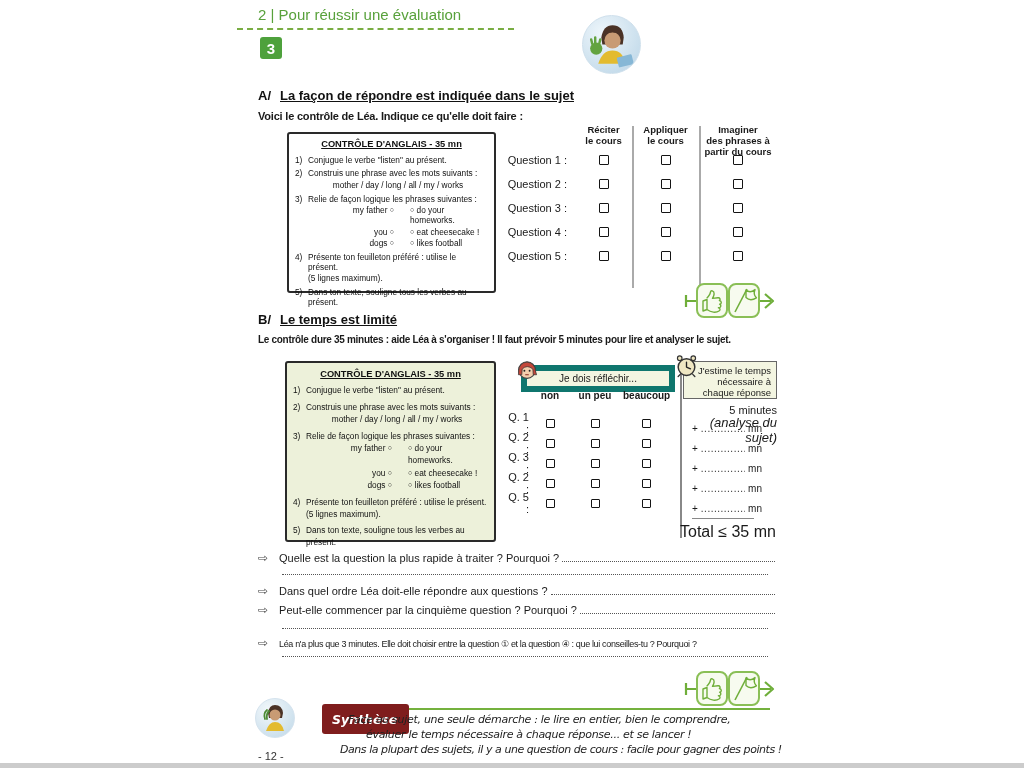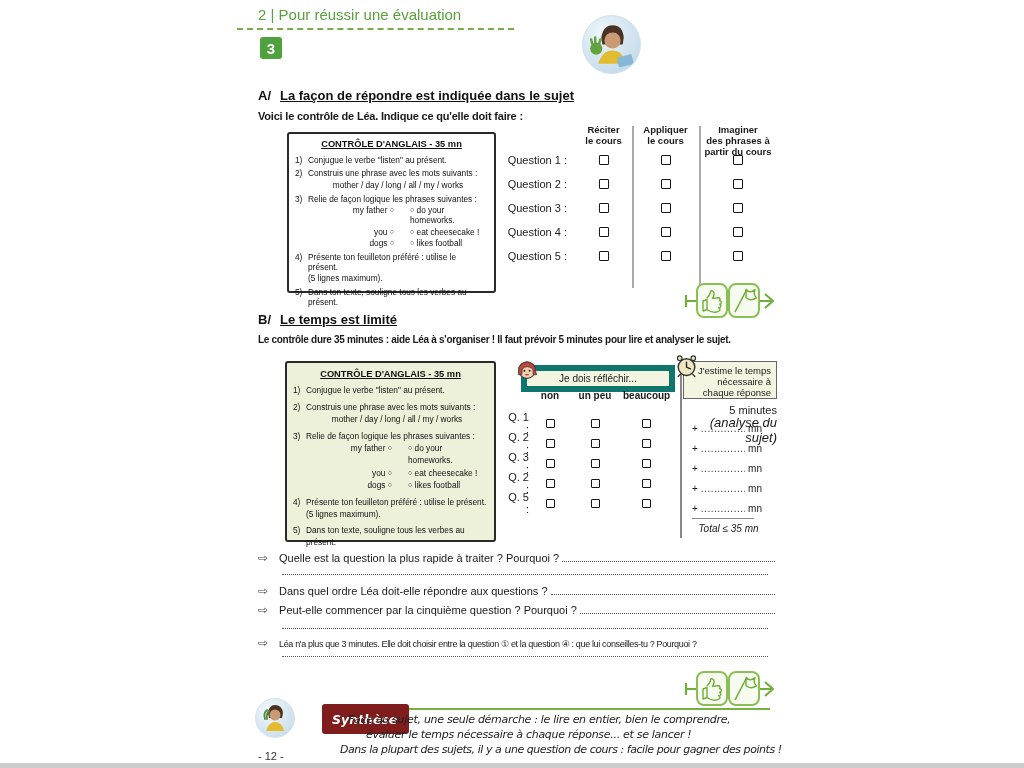--- a/index.html
+++ b/index.html
@@ -72,21 +72,21 @@
   #reflect-grid .cb{width:7px;height:7px;}
   #divider-b{left:680px;top:357px;height:181px;width:1.5px;background:#888;}
   #est-box{left:683px;top:361px;width:94px;height:38px;background:#f3f5e1;border:1px solid #666;
     font-size:9.5px;line-height:1.18;text-align:right;padding:3px 5px;box-sizing:border-box;}
   #clock-icon{left:674px;top:353px;width:25px;height:25px;}
   #est-first{left:683px;top:404px;width:94px;text-align:right;font-size:11px;}
   #est-note{left:683px;top:415px;width:94px;text-align:right;font-size:13px;font-style:italic;}
   .plus-row{left:692px;width:70px;font-size:10px;display:flex;align-items:baseline;}
   .plus-row .dots{letter-spacing:0.5px;color:#333;margin:0 3px;overflow:hidden;flex:1;white-space:nowrap;}
   #total-line{left:692px;top:518px;width:62px;border-top:1.2px solid #888;}
-  #total-text{left:680px;top:523px;width:97px;text-align:center;font-size:10px;font-style:italic;}
+  #total-text{left:680px;top:523px;width:97px;font-size:16px;}
 
   
   .q-row{left:258px;width:517px;display:flex;align-items:baseline;font-size:11px;}
   .q-arrow{font-family:"DejaVu Sans",sans-serif;font-size:12px;color:#444;margin-right:11px;flex:none;}
   .q-fill{flex:1;border-bottom:1.5px dotted #555;margin:0 0 2px 3px;height:10px;}
   .q-small{font-size:9px;letter-spacing:-0.35px;white-space:nowrap;}
   .answer-line{left:282px;width:486px;height:8px;border-bottom:1.5px dotted #555;}
   #q0{top:551px;} #ans0{top:566px;}
   #q1{top:584px;} #q2{top:603px;} #ans1{top:620px;}
   #q3{top:636px;} #ans2{top:648px;}

